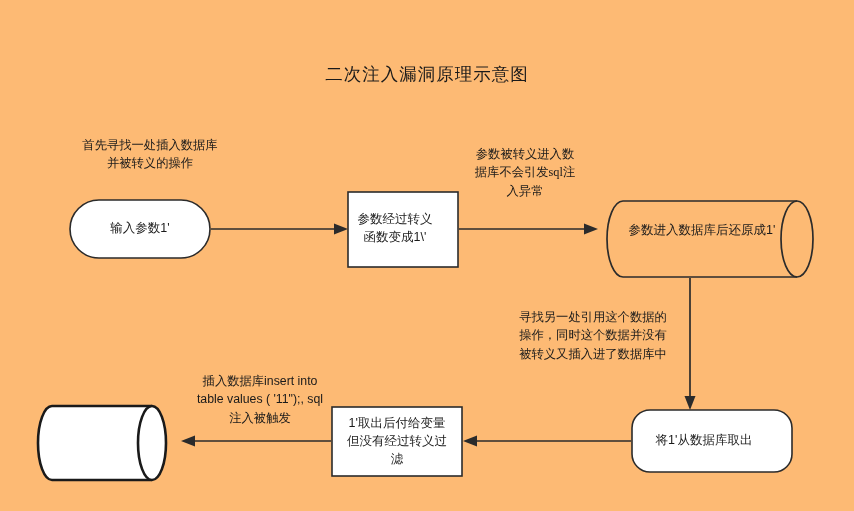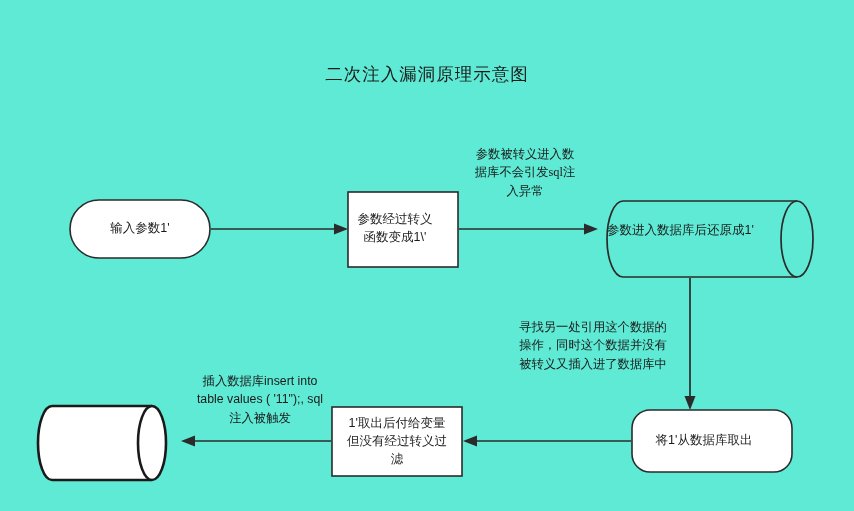--- a/index.html
+++ b/index.html
@@ -11,21 +11,21 @@
     width: 854px;
     height: 511px;
     overflow: hidden;
     font-family: "Liberation Sans", "DejaVu Sans", sans-serif;
     color: #1a1a1a;
   }
   #canvas {
     position: relative;
     width: 854px;
     height: 511px;
-    background: #5eead4;
+    background: #fdba74;
   }
   svg.diagram-svg {
     position: absolute;
     left: 0;
     top: 0;
     width: 854px;
     height: 511px;
   }
   .shape-stroke {
     fill: #ffffff;
@@ -131,36 +131,38 @@
       <polygon class="arrowhead" points="181,441 195,435.5 195,446.5"></polygon>
     </g>
 
   </svg>
 
   <div class="node-text" style="left:70px; top:220px; width:140px;text-align:center;">输入参数1'</div>
 
   <div class="node-text" style="left:336px; top:211px; width:118px;">参数经过转义
 函数变成1\'</div>
 
-  <div class="node-text" style="left:607px; top:222px; width:190px; text-align:left;">参数进入数据库后还原成1'</div>
+  <div class="node-text" style="left:607px; top:222px; width:190px; text-align:center;">参数进入数据库后还原成1'</div>
 
   <div class="node-text" style="left:632px; top:432px; width:144px;">将1'从数据库取出</div>
 
   <div class="node-text" style="left:330px; top:415px; width:134px;">1'取出后付给变量
 但没有经过转义过
 滤</div>
 
   <div class="node-text" style="left:52px; top:434px; width:115px;"></div>
 
+  <div class="edge-label" style="left:50px; top:136px; width:200px;">首先寻找一处插入数据库
+并被转义的操作</div>
 
   <div class="edge-label" style="left:460px; top:145px; width:130px;font-family:Liberation Serif, serif;">参数被转义进入数
 据库不会引发sql注
 入异常</div>
 
-  <div class="edge-label" style="left:497px; top:318px; width:192px;text-align:center;">寻找另一处引用这个数据的
+  <div class="edge-label" style="left:497px; top:308px; width:192px;text-align:center;">寻找另一处引用这个数据的
 操作，同时这个数据并没有
 被转义又插入进了数据库中</div>
 
   <div class="edge-label" style="left:176px; top:372px; width:168px;">插入数据库insert into
 table values ( '11");, sql
 注入被触发</div>
 
 </div>
 
 </body></html>

